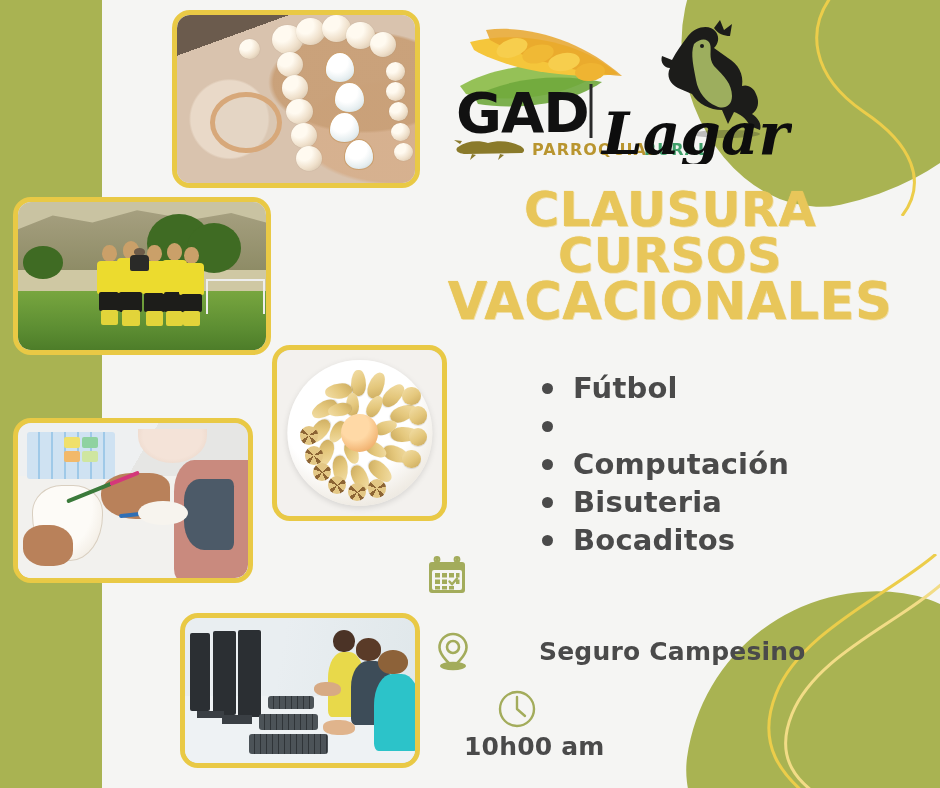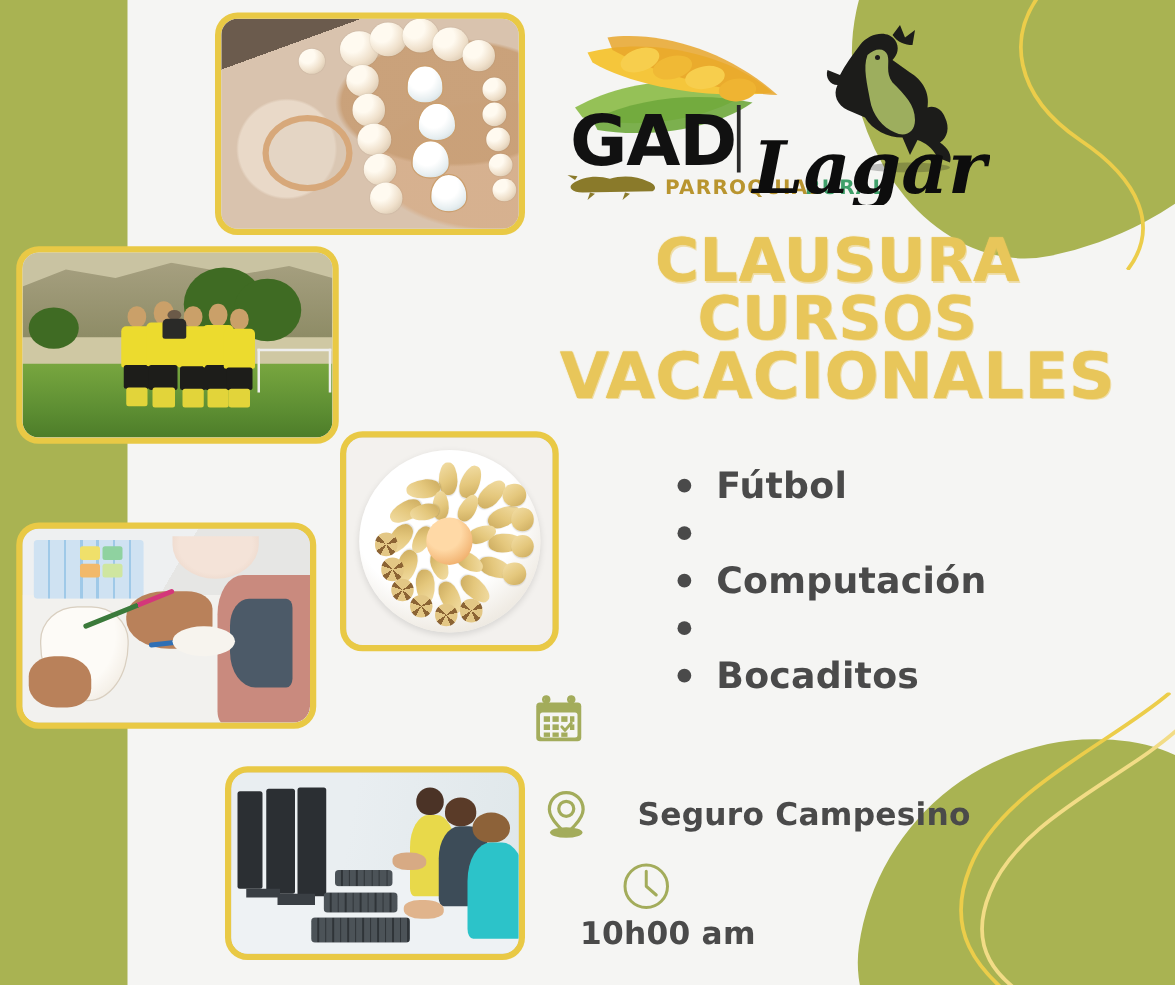--- a/index.html
+++ b/index.html
@@ -179,21 +179,21 @@
 
   
   .inforow{position:absolute;display:flex;align-items:center;}
   .inforow .ico{width:46px;height:46px;flex:none;display:flex;align-items:center;justify-content:center;}
   .inforow .txt{
     font-family:"DejaVu Sans", sans-serif;
     font-weight:bold;font-size:25px;color:#4A4A4A;
     margin-left:34px;white-space:nowrap;letter-spacing:0.2px;
   }
   #row-date{left:424px;top:553px;}
-  #row-place{left:430px;top:628px;}
+  #row-place{left:430px;top:628px;gap:29px;}
   #row-time{left:430px;top:686px;flex-direction:column;}
 </style>
 </head>
 <body>
 
 <div id="poster">
 
   <div class="left-strip"></div>
   <div class="blob-tr"></div>
   <div class="blob-br"></div>
@@ -429,20 +429,21 @@
     </li>
     <li>
       <span class="dot"></span>
     </li>
     <li>
       <span class="dot"></span>
       <span>Computación</span>
     </li>
     <li>
       <span class="dot"></span>
+      <span>Bisuteria</span>
     </li>
     <li>
       <span class="dot"></span>
       <span>Bocaditos</span>
     </li>
   </ul>
 
   <div class="inforow" id="row-date">
     <span class="ico">
       <svg width="42" height="42" viewBox="0 0 42 42">

